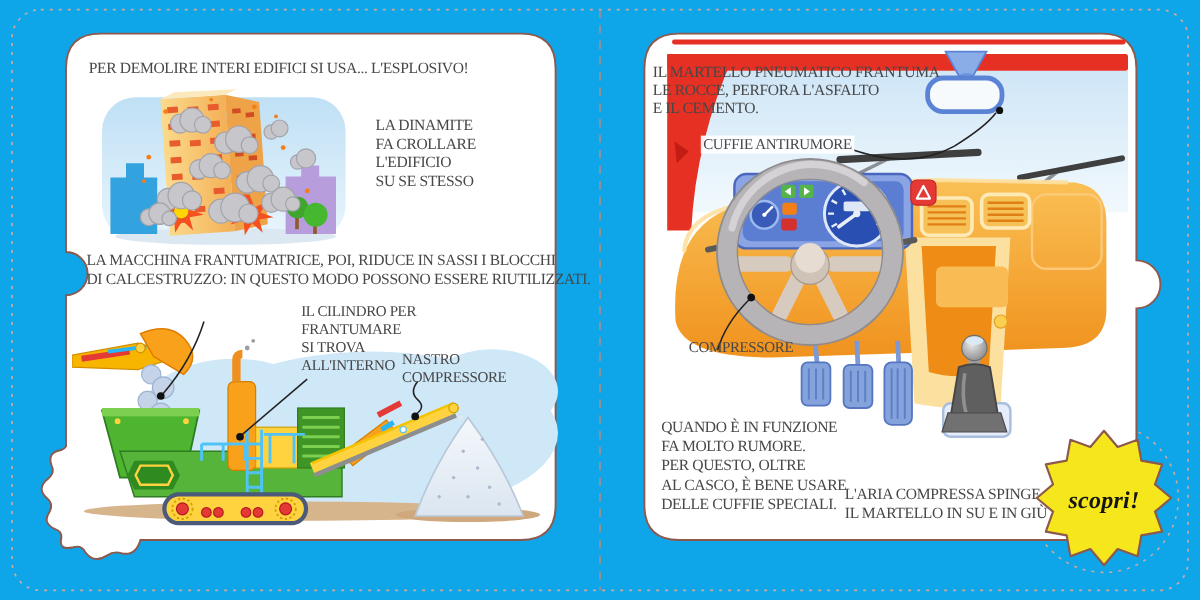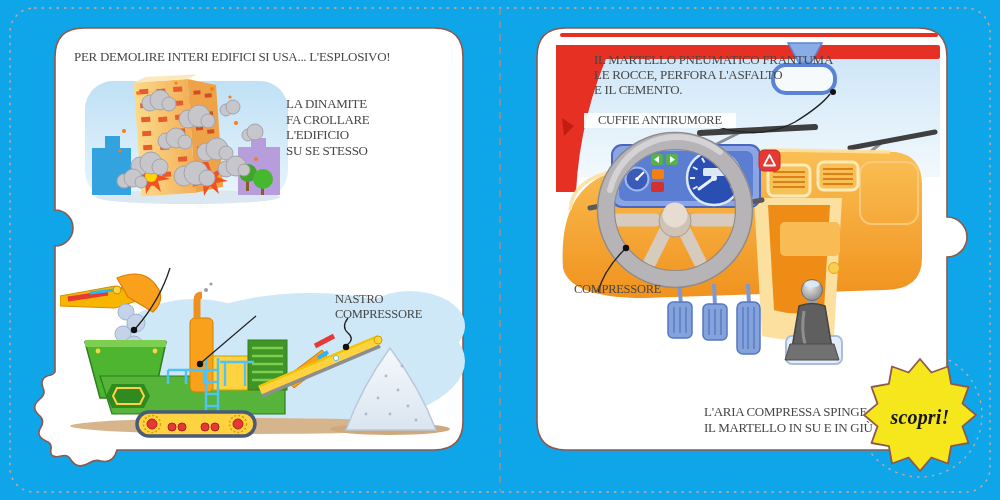--- a/index.html
+++ b/index.html
@@ -2,21 +2,21 @@
 <html><head>
 <meta charset="utf-8">
 <style>
   html,body{margin:0;padding:0;background:#fff;}
   .canvas{position:relative;width:1000px;height:500px;background:#0ea5e9;overflow:hidden;
           font-family:Liberation Serif, serif;color:#4a4a4a;}
   svg{position:absolute;display:block;}
   .txt{position:absolute;white-space:pre-line;font-size:13px;line-height:16px;
        letter-spacing:-0.3px;color:#474747;}
   .small{font-size:12.5px;line-height:15px;}
-  .lbl-bg{background:rgba(255,255,255,.92);padding:0 14px;}
+  .lbl-bg{background:rgba(255,255,255,.92);padding:0 2px;}
   .badge-text{position:absolute;left:858px;top:355px;width:124px;height:124px;
       display:flex;align-items:center;justify-content:center;
       font-weight:bold;font-style:italic;font-size:20px;color:#151515;letter-spacing:.2px;text-align:center;}
 </style>
 </head>
 <body>
 
 <div class="canvas">
 
   <svg width="1000" height="500" style="left:0;top:0">
@@ -416,32 +416,43 @@
       <circle cx="135" cy="180" r="60.5" fill="none" stroke="#8f8c8f" stroke-width="1.2"></circle>
       <path d="M 70 160 A 69 69 0 0 1 180 122" fill="none" stroke="#d8d5d8" stroke-width="6" stroke-linecap="round" opacity="0.9"></path>
       <circle cx="135" cy="191" r="16" fill="#cfc2b7" stroke="#a89a8d"></circle>
       <circle cx="135" cy="185" r="12.5" fill="#e6dcd2"></circle>
     </g>
     <path d="M 58 262 Q 64 240 84 220" fill="none" stroke="#222" stroke-width="1.3"></path>
     <circle cx="86" cy="218" r="3.2" fill="#111"></circle>
   </svg>
 
   <div class="txt" style="left:74px;top:49px">PER DEMOLIRE INTERI EDIFICI SI USA... L'ESPLOSIVO!</div>
-  <div class="txt" style="left:286px;top:96px;line-height:15.5px">LA DINAMITE
+  <div class="txt" style="left:313px;top:96px;line-height:15.5px">LA DINAMITE
 FA CROLLARE
 L'EDIFICIO
 SU SE STESSO</div>
+  <div class="txt" style="left:72px;top:209px">LA MACCHINA FRANTUMATRICE, POI, RIDUCE IN SASSI I BLOCCHI
+DI CALCESTRUZZO: IN QUESTO MODO POSSONO ESSERE RIUTILIZZATI.</div>
+  <div class="txt small" style="left:251px;top:252px">IL CILINDRO PER
+FRANTUMARE
+SI TROVA
+ALL'INTERNO</div>
   <div class="txt small" style="left:335px;top:292px">NASTRO
 COMPRESSORE</div>
 
-  <div class="txt" style="left:594px;top:52px;line-height:15px">IL MARTELLO PNEUMATICO FRANTUMA
+  <div class="txt" style="left:544px;top:52px;line-height:15px">IL MARTELLO PNEUMATICO FRANTUMA
 LE ROCCE, PERFORA L'ASFALTO
 E IL CEMENTO.</div>
   <div class="txt small lbl-bg" style="left:584px;top:113px">CUFFIE ANTIRUMORE</div>
   <div class="txt small" style="left:574px;top:282px">COMPRESSORE</div>
+  <div class="txt" style="left:551px;top:348px">QUANDO È IN FUNZIONE
+FA MOLTO RUMORE.
+PER QUESTO, OLTRE
+AL CASCO, È BENE USARE
+DELLE CUFFIE SPECIALI.</div>
   <div class="txt" style="left:704px;top:404px">L'ARIA COMPRESSA SPINGE
 IL MARTELLO IN SU E IN GIÙ</div>
 
   <svg width="124" height="124" viewBox="0 0 124 124" style="left:858px;top:355px">
     <polygon points="62,4 73.4,17.5 90,11.5 93.1,28.9 110.5,32 104.5,48.6 118,60 104.5,71.4 110.5,88 93.1,91.1 90,108.5 73.4,102.5 62,116 50.6,102.5 34,108.5 30.9,91.1 13.5,88 19.5,71.4 6,60 19.5,48.6 13.5,32 30.9,28.9 34,11.5 50.6,17.5" fill="#f6e71c" stroke="#8d594d" stroke-width="1.8" stroke-linejoin="round"></polygon>
   </svg>
   <div class="badge-text">scopri!</div>
 
 </div>
 

